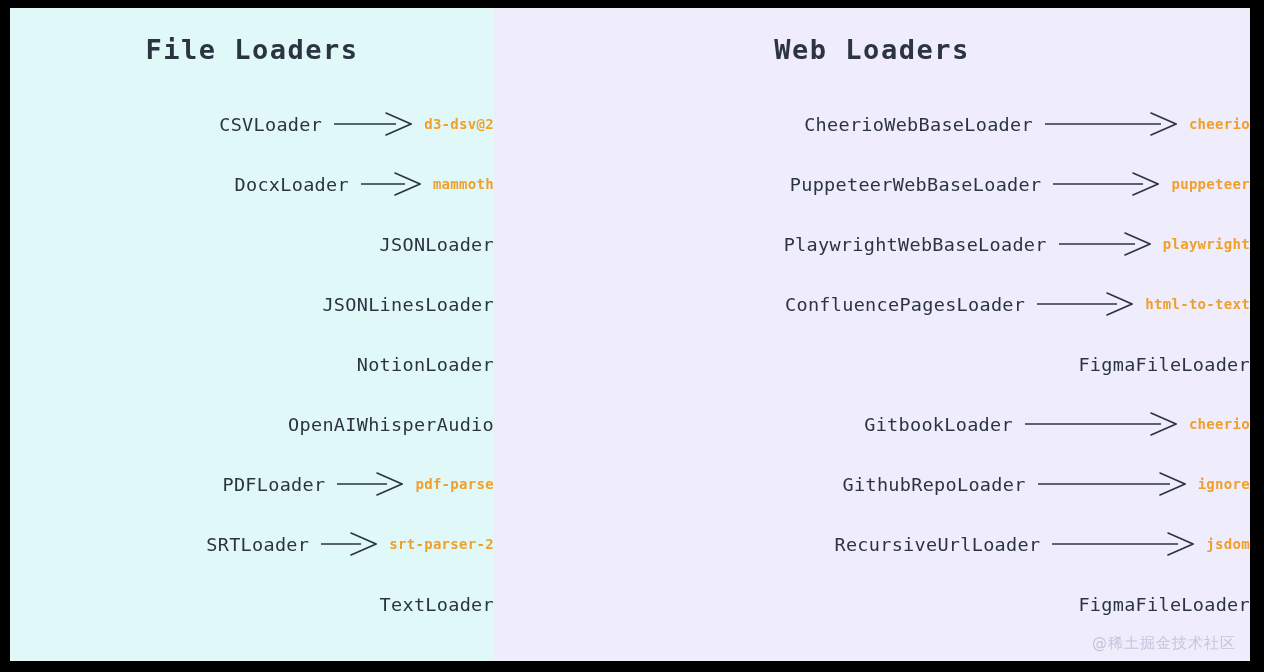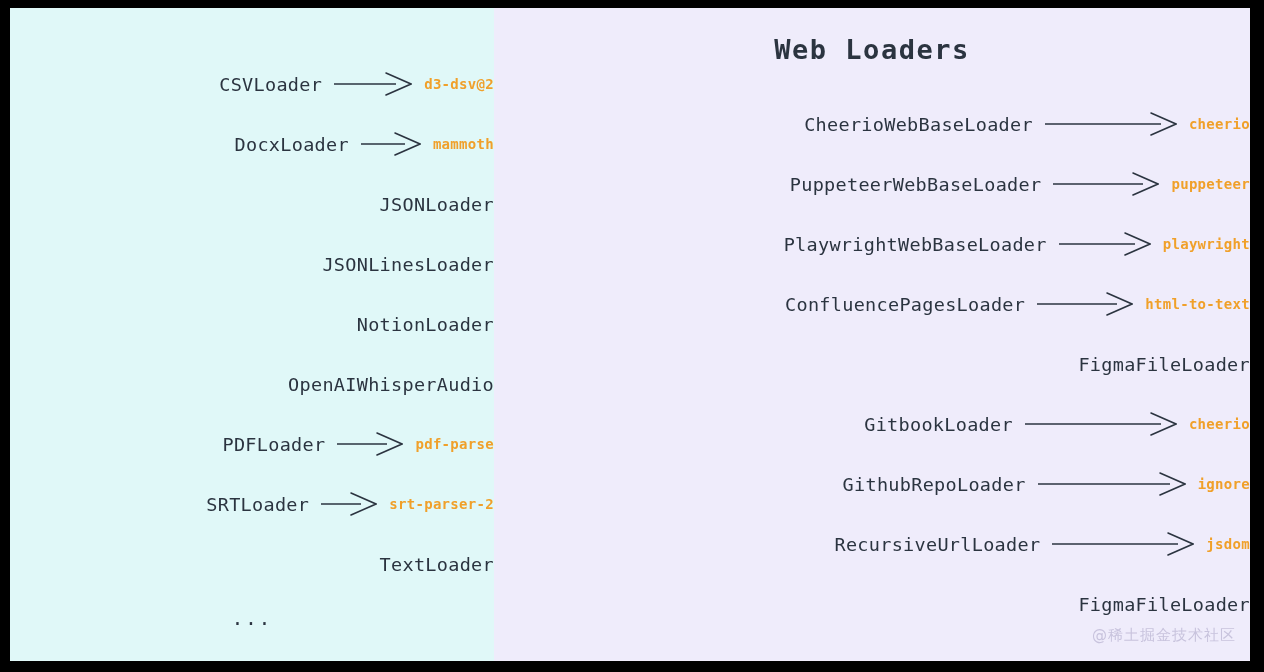--- a/index.html
+++ b/index.html
@@ -104,34 +104,35 @@
     letter-spacing: 2px;
   }
 
   
   #col-file .rows { margin-left: -6px; }
   #col-web  .rows { margin-left: -18px; }
 
   #watermark {
     position: absolute;
     right: 14px;
-    bottom: 16px;
+    bottom: 8px;
     font-family: "DejaVu Sans", "Liberation Sans", sans-serif;
     font-size: 15px;
     color: #c8c3dd;
     letter-spacing: 1px;
     white-space: nowrap;
   }
 </style>
 </head>
 <body>
 
 <div id="slide">
 
   <div class="column" id="col-file">
+    <h2 class="col-title">File Loaders</h2>
     <div class="rows">
         <div class="row">
           <span class="loader-name">CSVLoader</span>
           <span class="arrow">
             <svg width="78" height="26" viewBox="0 0 78 26">
               <line x1="0" y1="13" x2="62" y2="13" stroke="#2b3440" stroke-width="1.6"></line>
               <path d="M 52 2 L 77 13 L 52 24" fill="none" stroke="#2b3440" stroke-width="1.6" stroke-linecap="round" stroke-linejoin="miter"></path>
             </svg>
           </span>
           <span class="pkg-name">d3-dsv@2</span>

